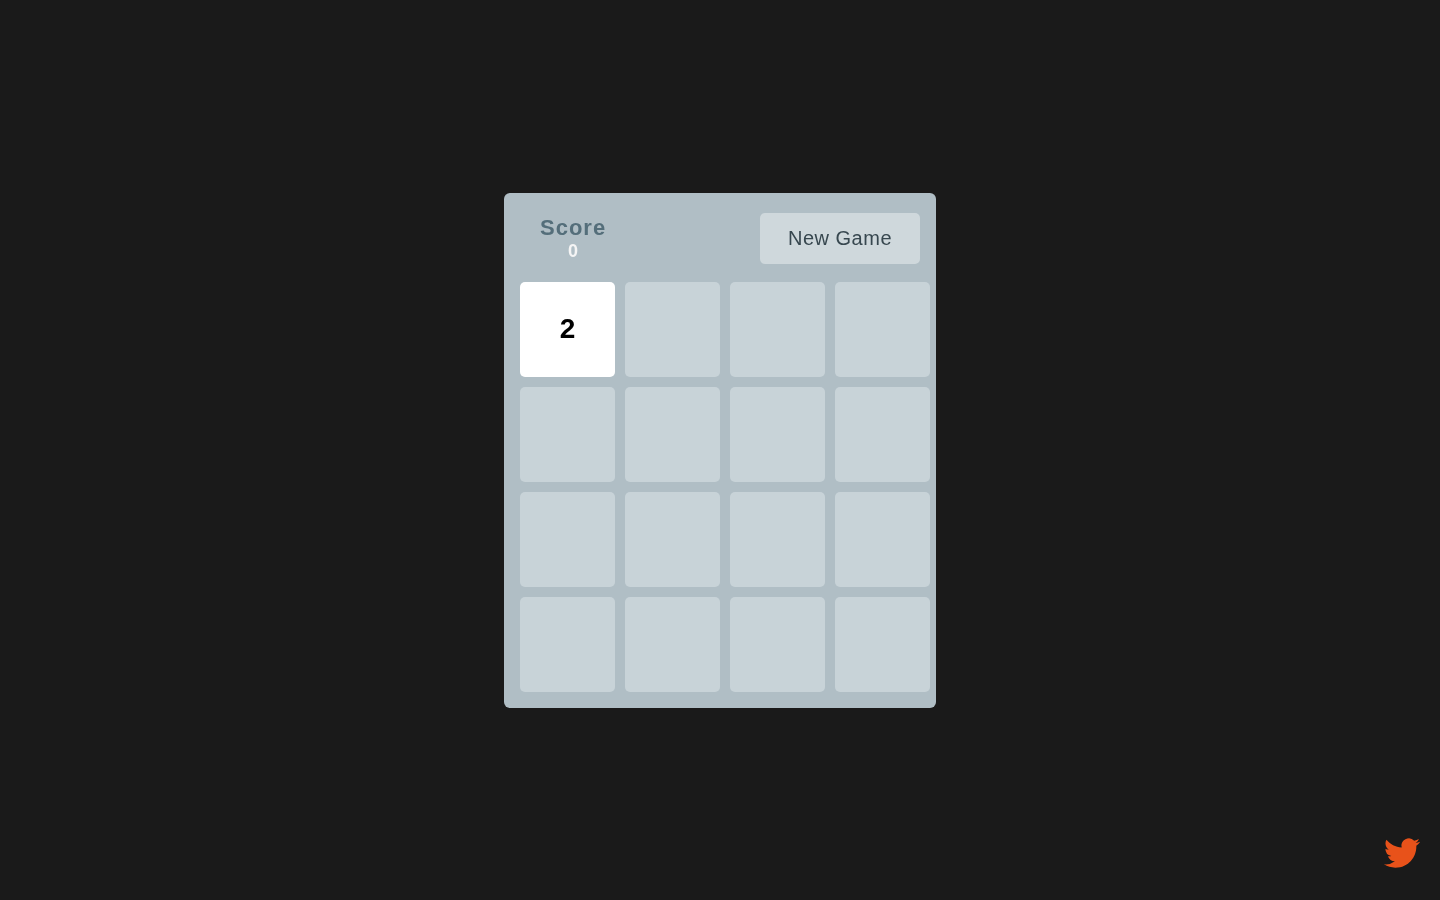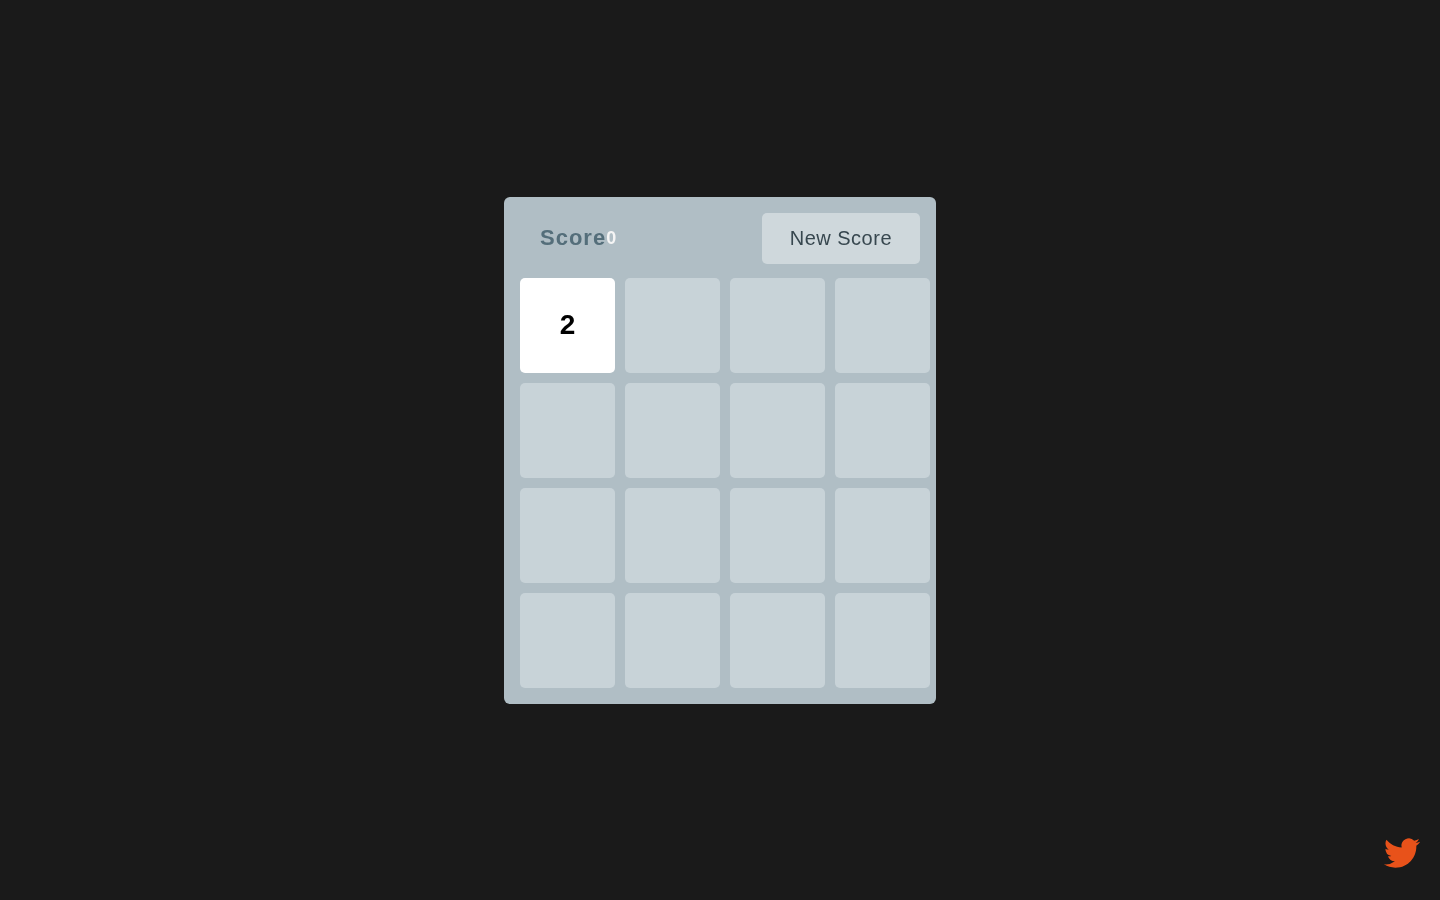--- a/index.html
+++ b/index.html
@@ -28,21 +28,21 @@
 
     #header {
       display: flex;
       align-items: center;
       justify-content: space-between;
       margin-bottom: 14px;
     }
 
     #score-section {
       display: flex;
-      flex-direction: row;
+      flex-direction: column;
       align-items: center;
       padding: 6px 20px;
     }
 
     #score-label {
       color: #546e7a;
       font-size: 22px;
       font-weight: 600;
       letter-spacing: 1px;
     }
@@ -102,21 +102,21 @@
   </style>
 </head>
 <body>
 
 <div id="game-container">
   <div id="header">
     <div id="score-section">
       <span id="score-label">Score</span>
       <span id="score-value">0</span>
     </div>
-    <button id="new-game-button">New Score</button>
+    <button id="new-game-button">New Game</button>
   </div>
   <div id="grid">
 
   <div class="tile tile-2">2</div>
       <div class="tile tile-empty"></div>
       <div class="tile tile-empty"></div>
       <div class="tile tile-empty"></div>
       <div class="tile tile-empty"></div>
       <div class="tile tile-empty"></div>
       <div class="tile tile-empty"></div>

